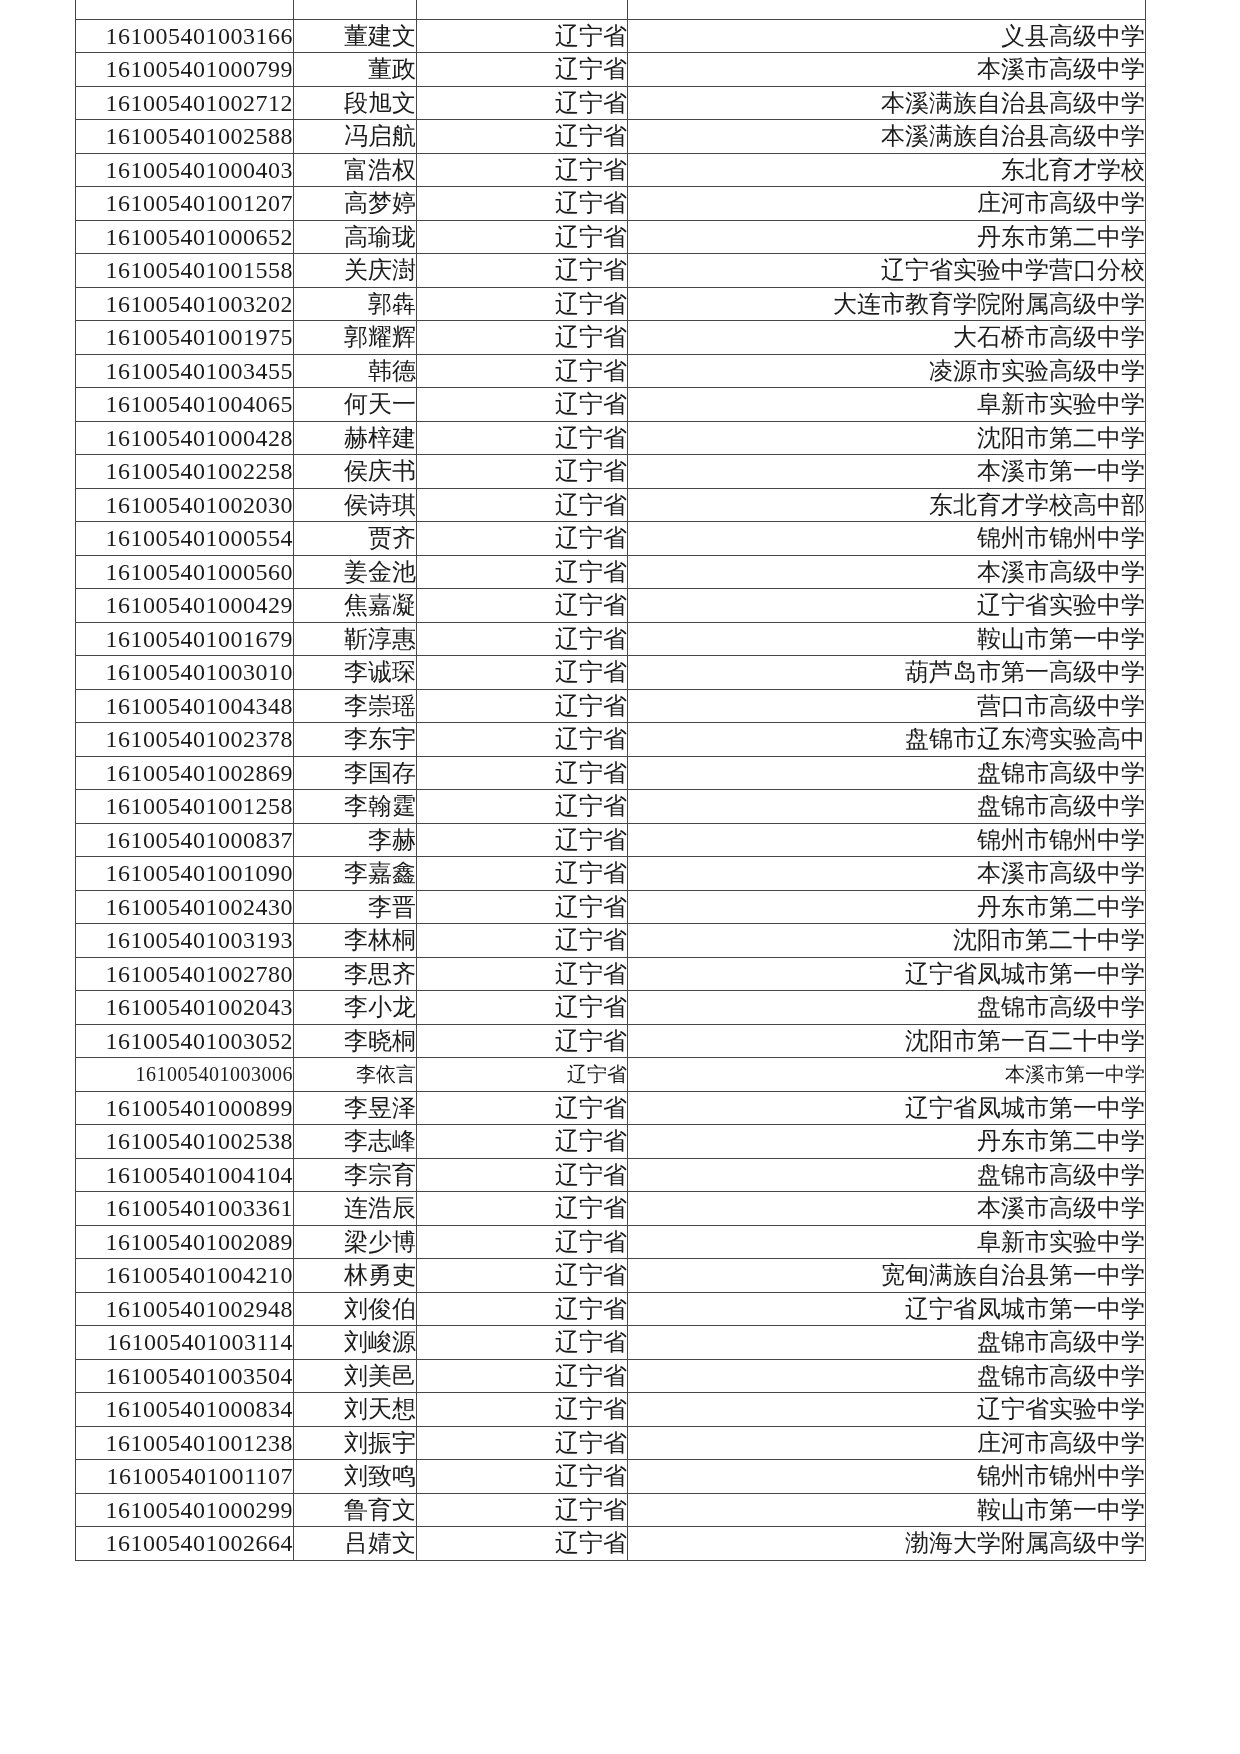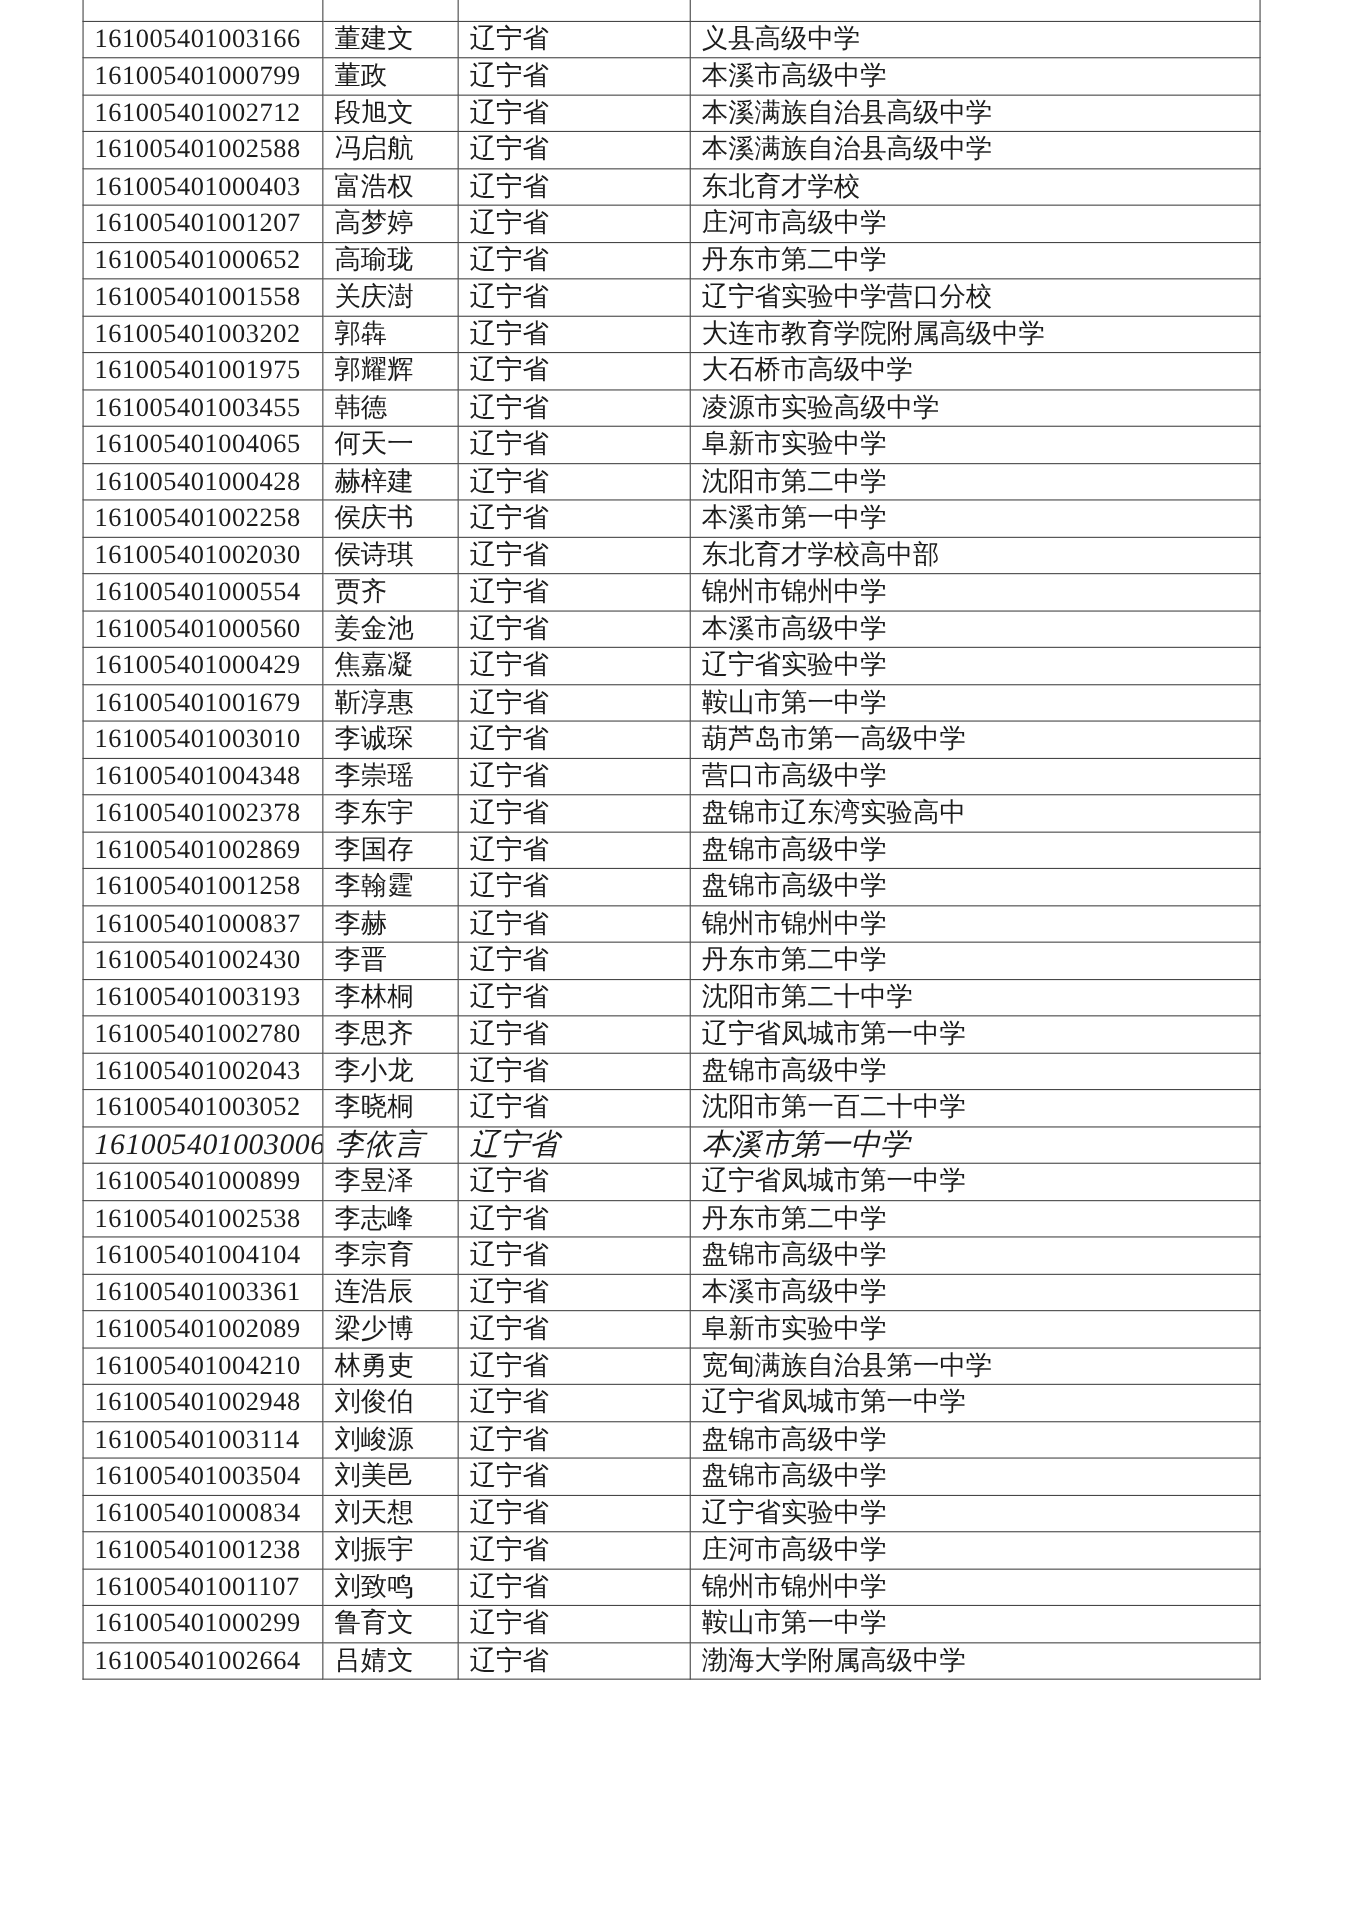--- a/index.html
+++ b/index.html
@@ -22,24 +22,24 @@
   }
   table.roster td {
     border: 1.5px solid #474747;
     padding: 0 0 0 10px;
     font-size: 24px;
     line-height: 1;
     vertical-align: middle;
     white-space: nowrap;
     overflow: hidden;
   }
-  table.roster tr { height: 33.5px; }
+  table.roster tr { height: 33.5px; text-align: right; }
   table.roster tr.spacer { height: 35px; }
   table.roster tr.spacer td { border-top: none; }
-  table.roster tr.small td { font-size: 27px; font-style: italic; }
+  table.roster tr.small td { font-size: 20px; }
   td.c-id { letter-spacing: 0.5px; }
 </style>
 </head>
 <body>
 
 <div class="page">
   <table class="roster">
     <colgroup>
       <col style="width:218px">
       <col style="width:123px">
@@ -197,20 +197,26 @@
           <td class="c-province">辽宁省</td>
           <td class="c-school">盘锦市高级中学</td>
         </tr>
         <tr>
           <td class="c-id">161005401000837</td>
           <td class="c-name">李赫</td>
           <td class="c-province">辽宁省</td>
           <td class="c-school">锦州市锦州中学</td>
         </tr>
         <tr>
+          <td class="c-id">161005401001090</td>
+          <td class="c-name">李嘉鑫</td>
+          <td class="c-province">辽宁省</td>
+          <td class="c-school">本溪市高级中学</td>
+        </tr>
+        <tr>
           <td class="c-id">161005401002430</td>
           <td class="c-name">李晋</td>
           <td class="c-province">辽宁省</td>
           <td class="c-school">丹东市第二中学</td>
         </tr>
         <tr>
           <td class="c-id">161005401003193</td>
           <td class="c-name">李林桐</td>
           <td class="c-province">辽宁省</td>
           <td class="c-school">沈阳市第二十中学</td>

